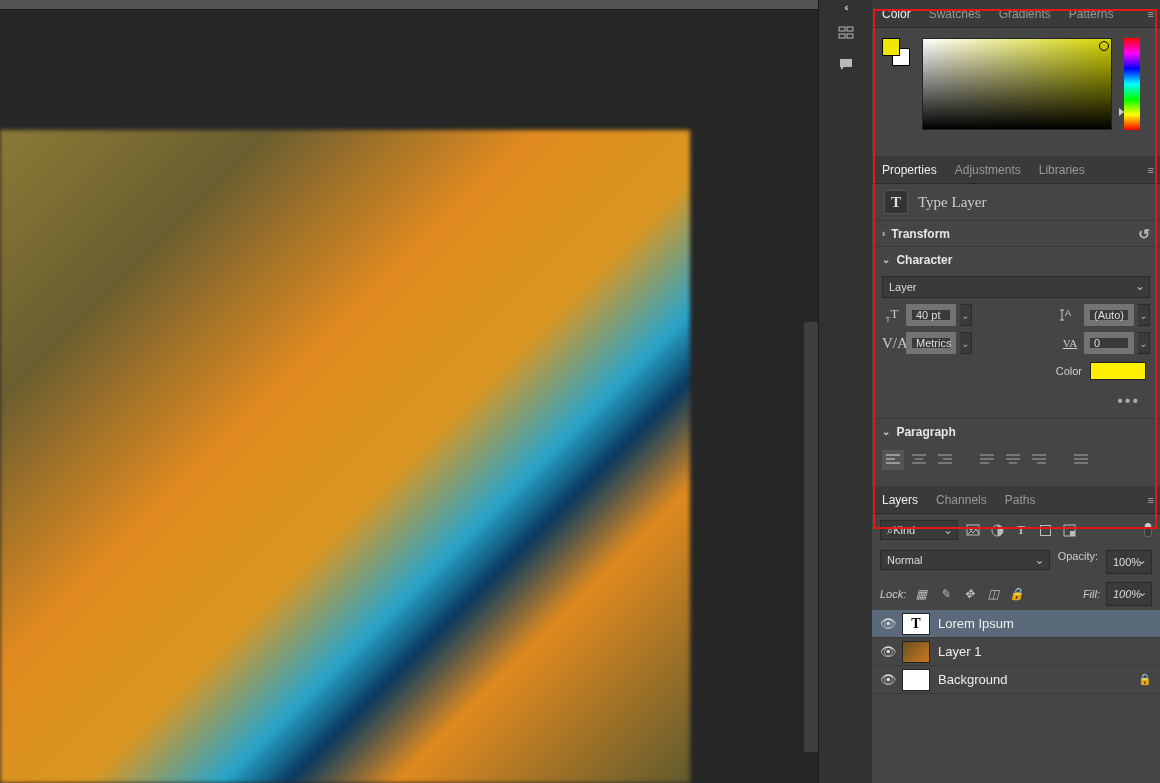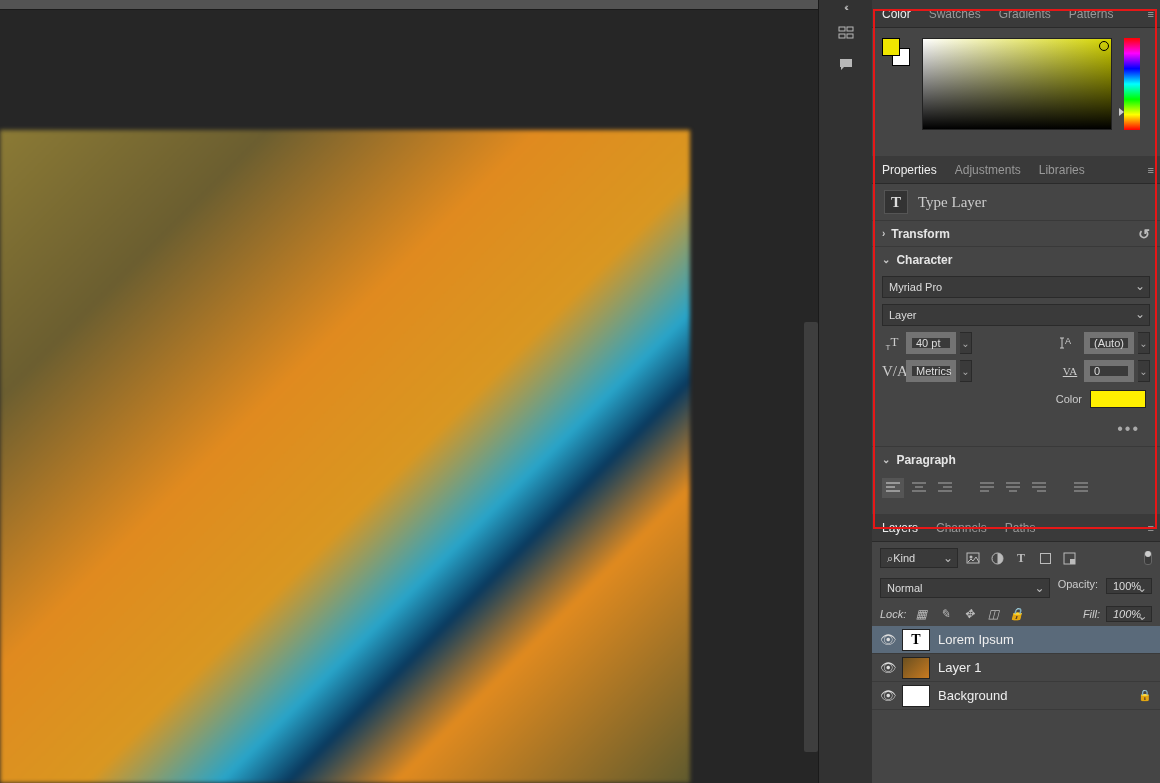--- a/index.html
+++ b/index.html
@@ -53,21 +53,21 @@
 
 .layers-body { background: #454545; flex: 1; display: flex; flex-direction: column; }
 .layers-filter { display: flex; align-items: center; gap: 6px; padding: 6px 8px; }
 .kind-select { width: 78px; height: 20px; }
 .filter-icon { width: 18px; height: 18px; display: flex; align-items: center; justify-content: center; color: #bbb; font-size: 12px; cursor: pointer; }
 .filter-toggle { width: 8px; height: 14px; background: #3a3a3a; border: 1px solid #666; border-radius: 3px; margin-left: auto; position: relative; cursor: pointer; }
 .filter-toggle::after { content: ""; position: absolute; width: 6px; height: 6px; background: #ccc; border-radius: 50%; left: 0; top: -1px; }
 .blend-row { display: flex; align-items: flex-start; gap: 8px; padding: 4px 8px; }
 .blend-select { flex: 1; height: 20px; }
 .opacity-lbl { color: #ccc; font-size: 11px; }
-.pct-sel { width: 46px; height: 16px; }
+.pct-sel { width: 46px; height: 24px; }
 .lock-row { display: flex; align-items: center; gap: 6px; padding: 4px 8px; font-size: 11px; color: #ccc; font-style: italic; }
 .lock-icon { width: 18px; color: #bbb; font-size: 12px; text-align: center; cursor: pointer; }
 .layer-list { flex: 1; background: #454545; }
 .layer-item { display: flex; align-items: center; height: 28px; gap: 8px; padding: 0 8px; border-bottom: 1px solid #3a3a3a; }
 .layer-item.selected { background: #5a6a7a; }
 .eye { width: 14px; color: #ddd; cursor: pointer; font-size: 13px; }
 .thumb { width: 28px; height: 22px; border: 1px solid #222; display: flex; align-items: center; justify-content: center; font-family: Georgia, serif; font-weight: bold; }
 .thumb.type { background: #fff; color: #000; font-size: 14px; }
 .thumb.img { background: linear-gradient(135deg, #6b5020, #c87a20); }
 .thumb.bg { background: #fff; }
@@ -142,21 +142,20 @@
         <span class="chev">›</span>
         <span>Transform</span>
         <span class="reset">↺</span>
       </div>
 
       <div class="section-header">
         <span class="chev">⌄</span>
         <span>Character</span>
       </div>
       <div class="char-body">
-        <div class="select">Myriad Pro</div>
         <div class="select">Layer</div>
         <div class="row">
           <div class="field">
             <span class="field-icon" style="font-family:Georgia,serif"><sub style="font-size:8px">T</sub>T</span>
             <div class="field-input">40 pt</div>
             <div class="field-drop">⌄</div>
           </div>
           <div class="field" style="margin-left:auto">
             <span class="field-icon">
               <svg width="16" height="14" viewBox="0 0 16 14">

